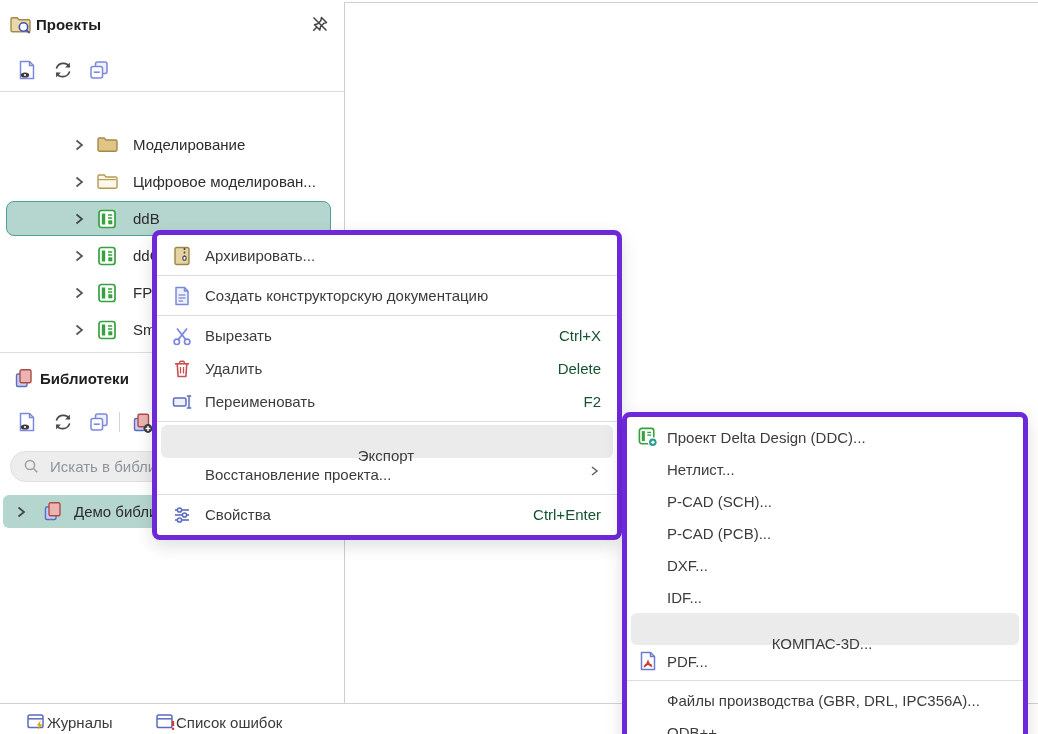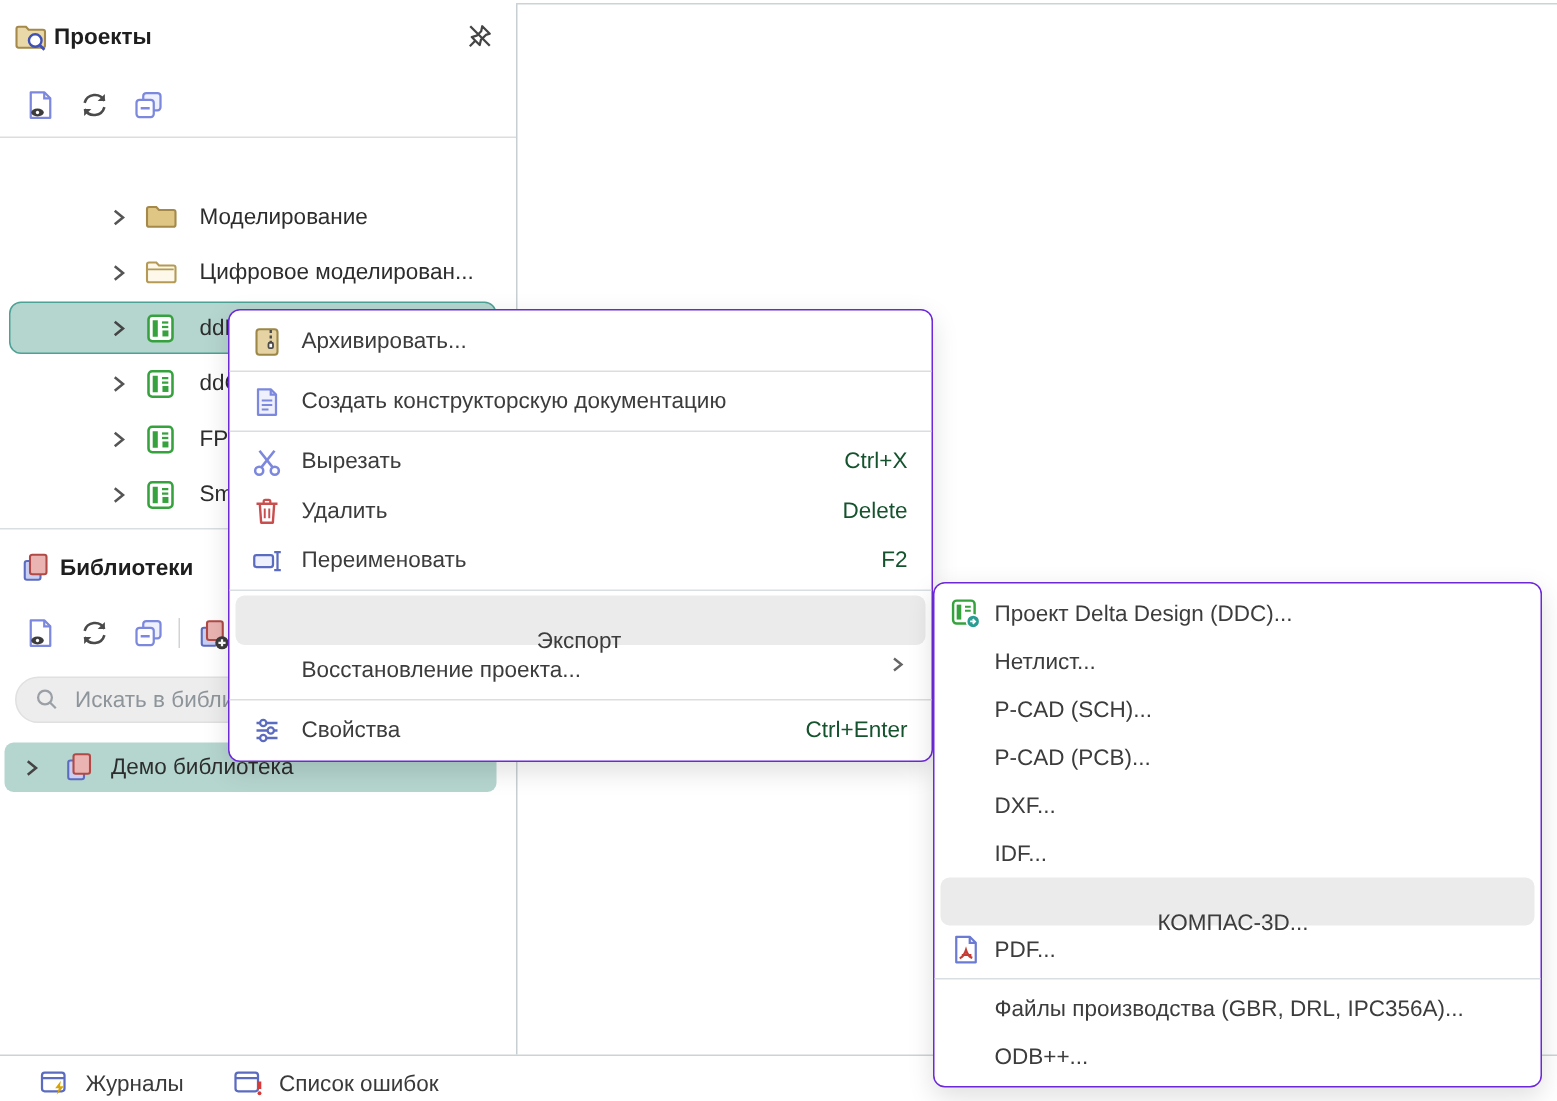--- a/index.html
+++ b/index.html
@@ -24,25 +24,25 @@
 
   .trow { position:absolute; left:0; width:343px; height:36px; z-index:2; }
   .trow .chev { position:absolute; top:11px; }
   .trow .ticon { position:absolute; top:7px; }
   .trow .tlabel { position:absolute; top:9px; font-size:15px; color:#2d2d2d; white-space:nowrap; }
   .sel-pill { position:absolute; z-index:1; background:#b5d6cf; }
   .sel-pill.bordered { border:1.5px solid #4da195; border-radius:8px; }
   .sel-pill.plain { border-radius:6px; }
 
   
-  .status-item { position:absolute; display:flex; align-items:center; gap:10px; font-size:15px; color:#3a3a3a; }
+  .status-item { position:absolute; display:flex; align-items:center; gap:0; font-size:15px; color:#3a3a3a; }
 
   
-  .menu { position:absolute; background:#fff; border:1px solid #6d28d9; border-radius:8px;
-    box-shadow:0 6px 18px rgba(0,0,0,0.13); padding:4px 0; }
+  .menu { position:absolute; background:#fff; border:5px solid #6d28d9; border-radius:8px;
+    box-shadow:0 6px 18px rgba(0,0,0,0.13); padding:4px 0;margin-top:24px; }
   #context-menu { left:152px; top:206px; width:470px; z-index:20; }
   #export-submenu { left:622px; top:388px; width:406px; z-index:21; }
   .mi { display:flex; align-items:center; height:33px; margin:0 4px; padding:0 12px 0 10px;
     border-radius:6px; font-size:15px; color:#3c3c3c; }
   #export-submenu .mi { height:32px; padding:0 12px 0 6px; }
   .mi.hl { background:#ebebeb;flex-direction:column; }
   .mi-icon { width:22px; height:22px; margin-right:12px; flex:0 0 22px; display:flex;
     align-items:center; justify-content:center; }
   #export-submenu .mi-icon { margin-right:8px; }
   .mi-label { white-space:nowrap; }

